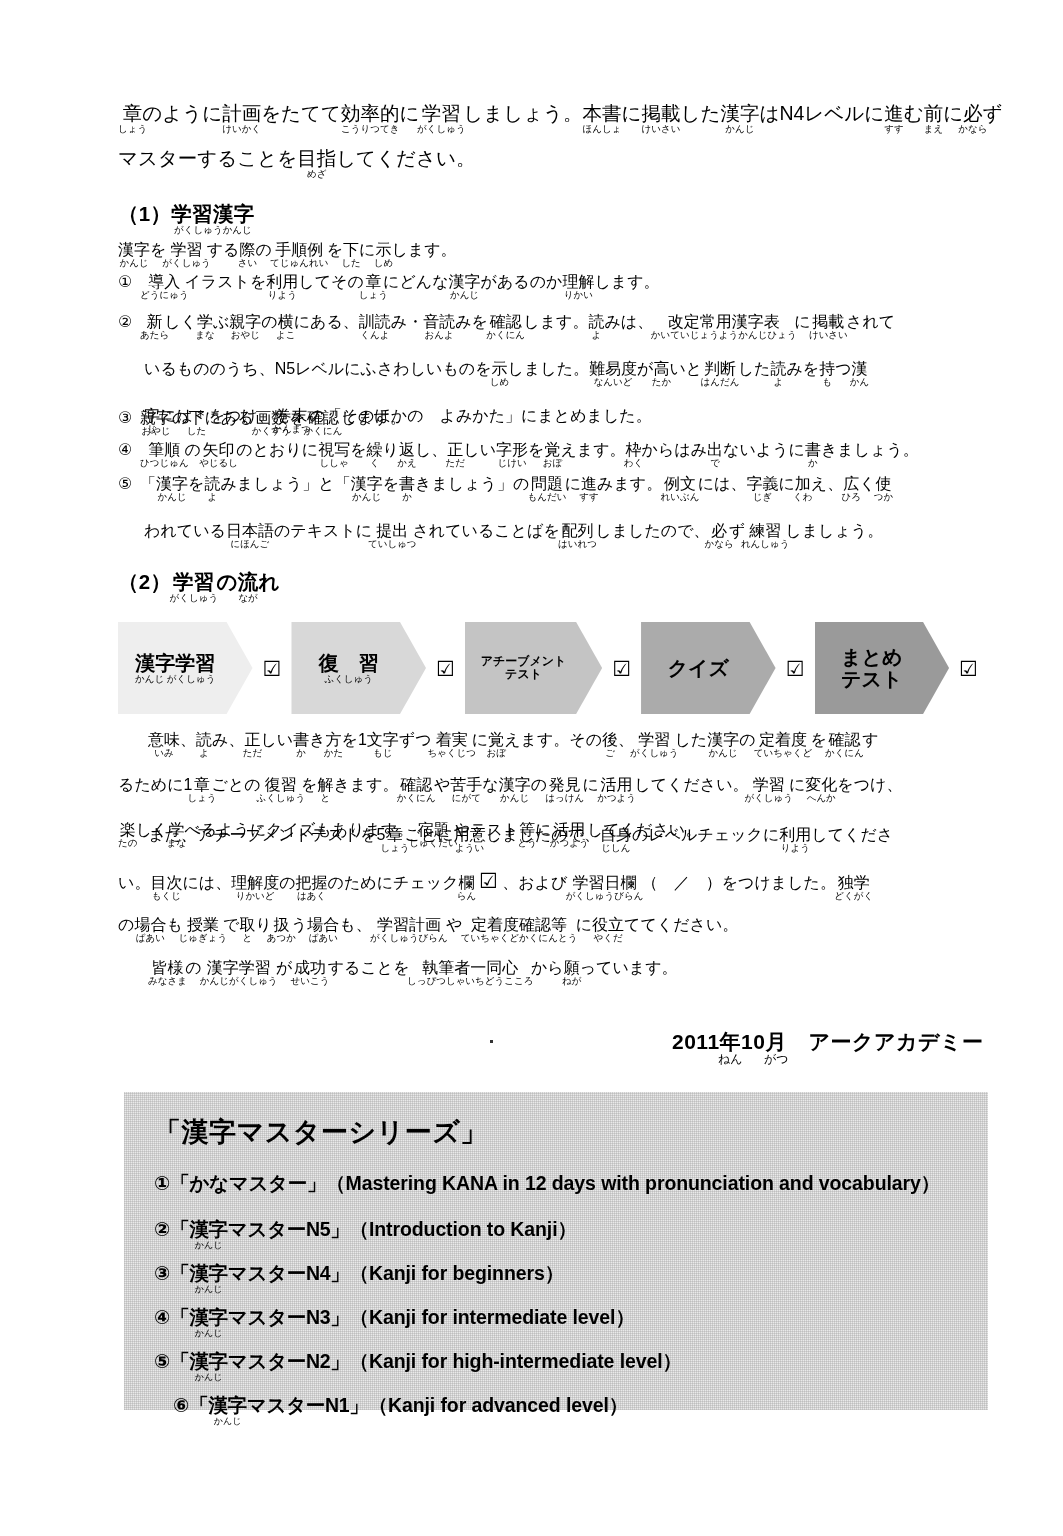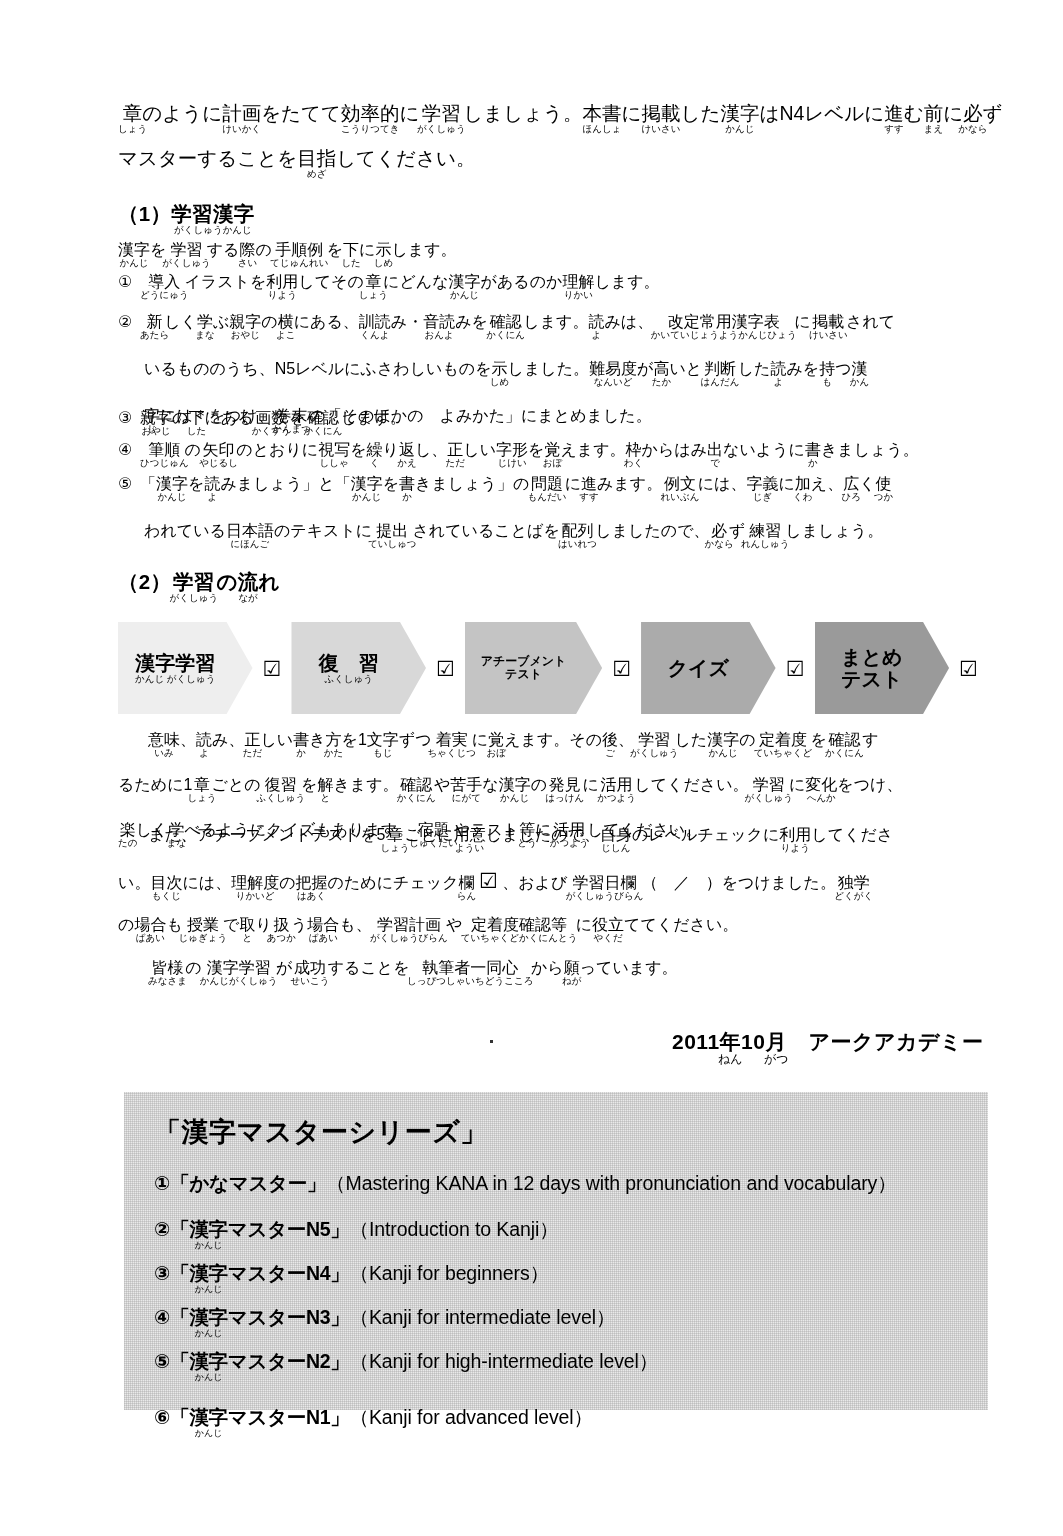--- a/index.html
+++ b/index.html
@@ -126,21 +126,21 @@
     position: absolute;
     left: 30px;
     font-size: 19.5px;
     white-space: nowrap;
   }
   .series-item .jp {
     font-weight: bold;
     letter-spacing: -0.3px;
   }
   .series-item .en {
-    font-weight: normal;
+    font-weight: bold;
     letter-spacing: -0.1px;
     text-align: center;
   }
   .series-item ruby rt { font-size: 9px; }
 
   .stray-dot {
     position: absolute;
     width: 3px;
     height: 3px;
     background: #333;
@@ -326,19 +326,19 @@
     </div>
 
     <div class="series-item" style="top:212px;">
       <span class="jp">④</span><span class="jp">「<ruby>漢字<rt>かんじ</rt></ruby>マスターN3」</span><span class="en">（Kanji for intermediate level）</span>
     </div>
 
     <div class="series-item" style="top:256px;">
       <span class="jp">⑤</span><span class="jp">「<ruby>漢字<rt>かんじ</rt></ruby>マスターN2」</span><span class="en">（Kanji for high-intermediate level）</span>
     </div>
 
-    <div class="series-item" style="top:312px;">
+    <div class="series-item" style="top:300px;margin-left:19px;">
       <span class="jp">⑥</span><span class="jp">「<ruby>漢字<rt>かんじ</rt></ruby>マスターN1」</span><span class="en">（Kanji for advanced level）</span>
     </div>
 
   </div>
 
 </div>
 
 </body></html>

